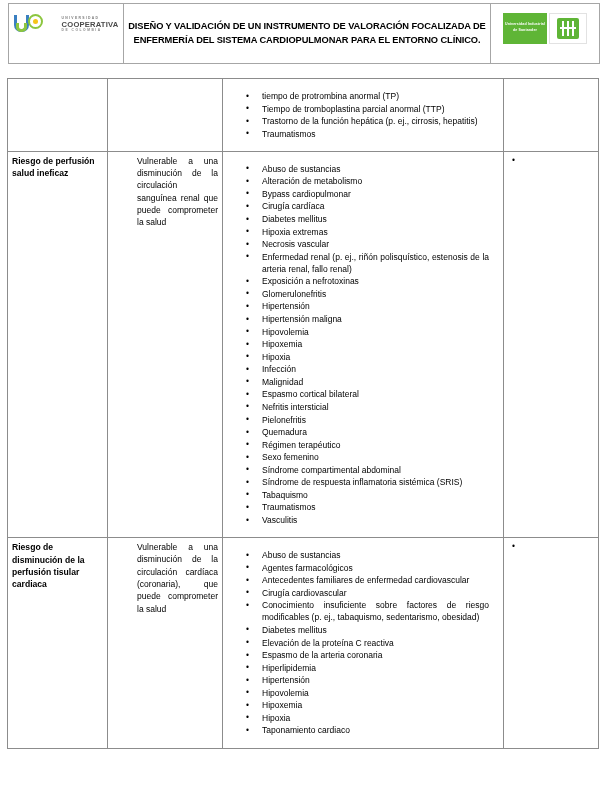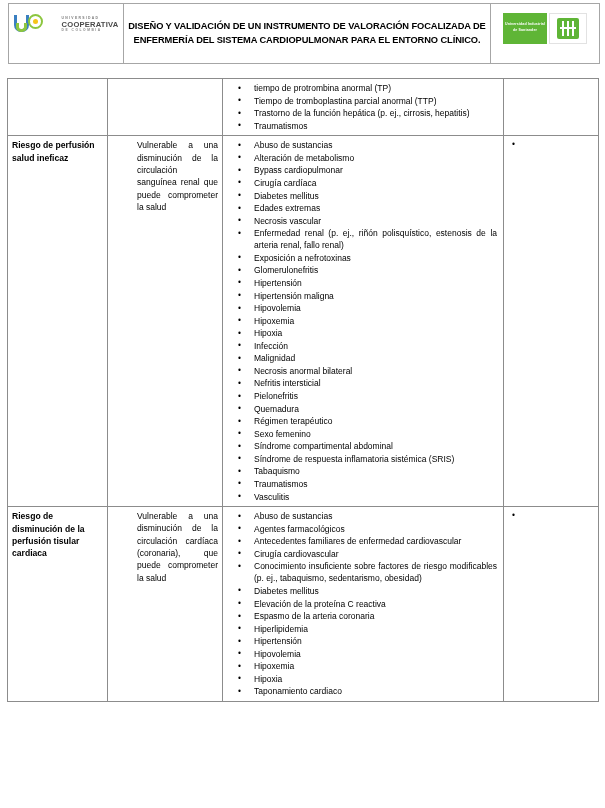--- a/index.html
+++ b/index.html
@@ -205,21 +205,21 @@
   }
   .definition {
     text-align: justify;
     text-justify: inter-word;
     font-size: 8.5px;
     line-height: 1.45;
     margin-left: 25px;
   }
 
   ul.factors {
-    margin: 0;
+    margin: 8px;
     padding: 0 2px 0 17px;
     list-style: none;
   }
   ul.factors > li {
     position: relative;
     text-align: justify;
     text-justify: inter-word;
     font-size: 8.5px;
     line-height: 1.42;
     margin: 0 0 0.5px 0;
@@ -336,33 +336,33 @@
         <td>
           <div class="definition">Vulnerable a una disminución de la circulación sanguínea renal que puede comprometer la salud</div>
         </td>
         <td>
           <ul class="factors">
             <li>Abuso de sustancias</li>
             <li>Alteración de metabolismo</li>
             <li>Bypass cardiopulmonar</li>
             <li>Cirugía cardíaca</li>
             <li>Diabetes mellitus</li>
-            <li>Edades extremas</li>
+            <li>Hipoxia extremas</li>
             <li>Necrosis vascular</li>
             <li>Enfermedad renal (p. ej., riñón polisquístico, estenosis de la arteria renal, fallo renal)</li>
             <li>Exposición a nefrotoxinas</li>
             <li>Glomerulonefritis</li>
             <li>Hipertensión</li>
             <li>Hipertensión maligna</li>
             <li>Hipovolemia</li>
             <li>Hipoxemia</li>
             <li>Hipoxia</li>
             <li>Infección</li>
             <li>Malignidad</li>
-            <li>Necrosis anormal bilateral</li>
+            <li>Espasmo cortical bilateral</li>
             <li>Nefritis intersticial</li>
             <li>Pielonefritis</li>
             <li>Quemadura</li>
             <li>Régimen terapéutico</li>
             <li>Sexo femenino</li>
             <li>Síndrome compartimental abdominal</li>
             <li>Síndrome de respuesta inflamatoria sistémica (SRIS)</li>
             <li>Tabaquismo</li>
             <li>Traumatismos</li>
             <li>Vasculitis</li>

